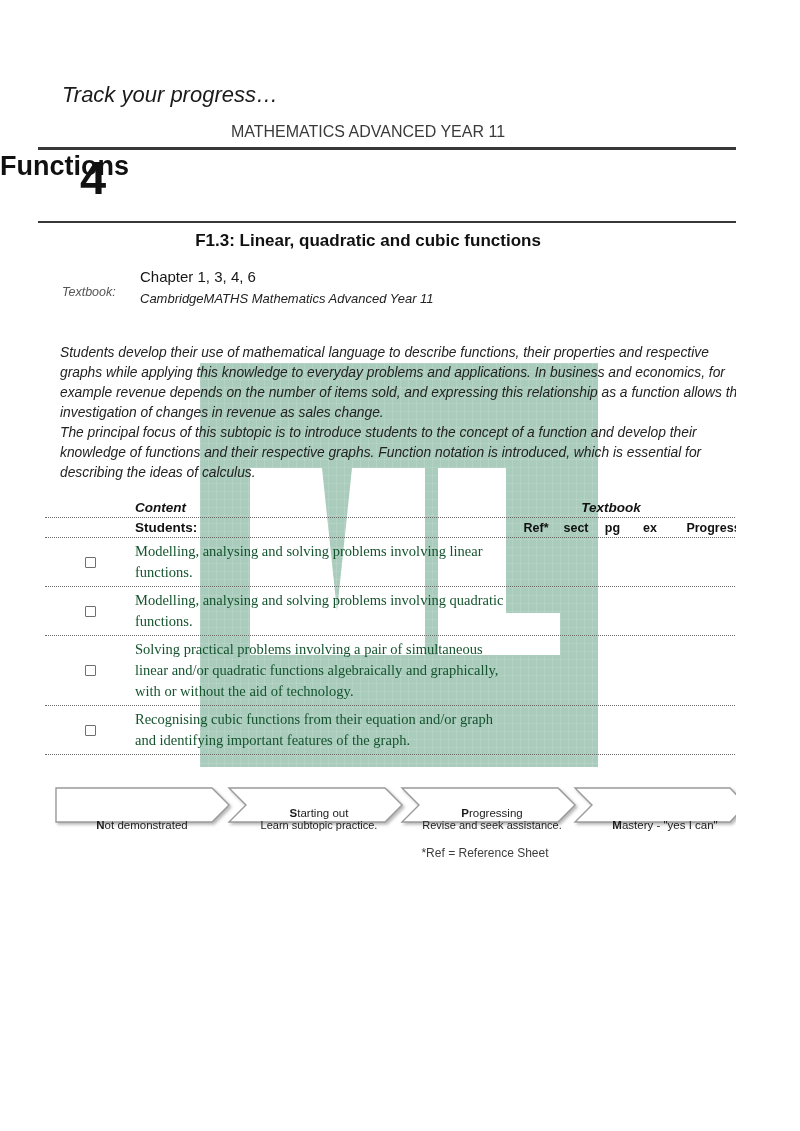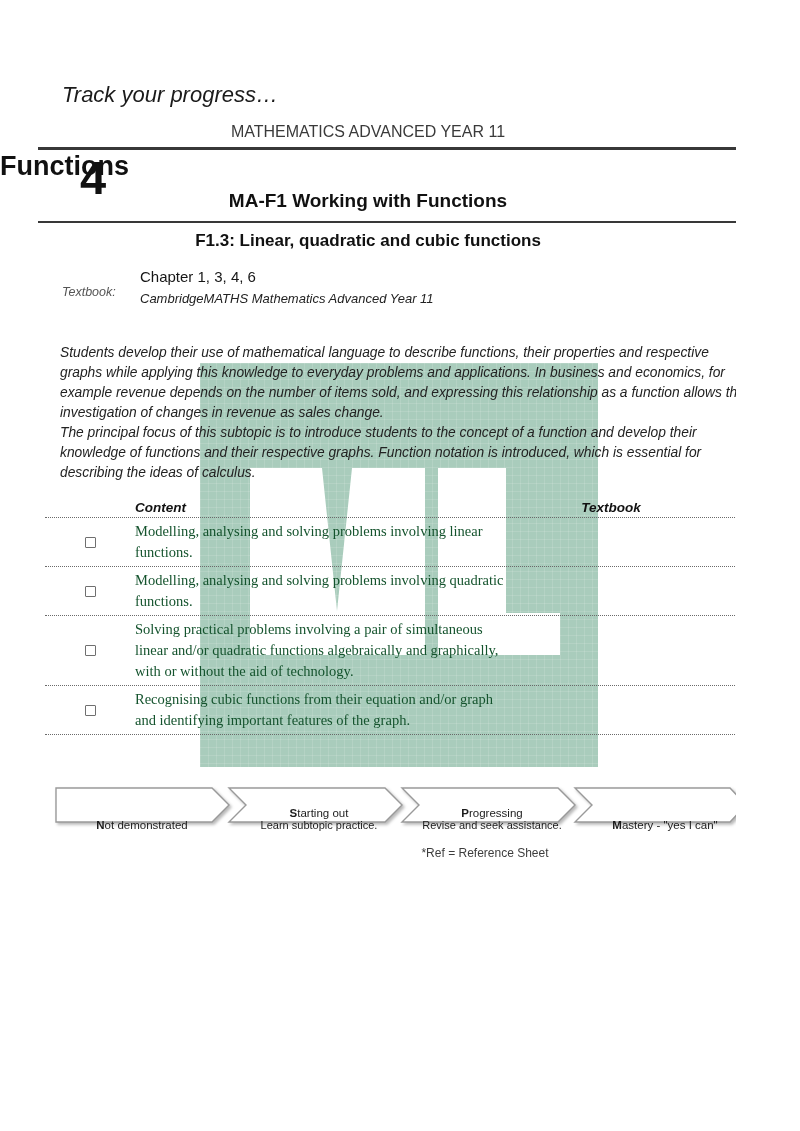--- a/index.html
+++ b/index.html
@@ -71,37 +71,44 @@
       <path d="M238,105 L306,105 L306,250 L360,250 L360,292 L238,292 Z" fill="#ffffff"></path>
     </svg>
   </div>
 
   <div class="content">
     <div class="tagline">Track your progress…</div>
     <div class="course">MATHEMATICS ADVANCED YEAR 11</div>
     <div class="rule rule-1"></div>
     <div class="topic-number">4</div>
     <div class="topic-title">Functions</div>
-    <div class="outcome">MA-F1 Working with Functions</div>
     <div class="rule rule-2"></div>
     <div class="subtopic">F1.3: Linear, quadratic and cubic functions</div>
 
     <div class="tb-label">Textbook:</div>
     <div class="tb-chap">Chapter 1, 3, 4, 6</div>
     <div class="tb-book">CambridgeMATHS Mathematics Advanced Year 11</div>
 
     <div class="focus">
       <p>Students develop their use of mathematical language to describe functions, their properties and respective graphs while applying this knowledge to everyday problems and applications. In business and economics, for example revenue depends on the number of items sold, and expressing this relationship as a function allows the investigation of changes in revenue as sales change.</p>
       <p>The principal focus of this subtopic is to introduce students to the concept of a function and develop their knowledge of functions and their respective graphs. Function notation is introduced, which is essential for describing the ideas of calculus.</p>
     </div>
 
     <div class="stable">
       <div class="trow hdr1">
         <div class="content-hdr">Content</div>
         <div class="textbook-hdr">Textbook</div>
+      </div>
+      <div class="trow hdr2">
+        <div class="students-lbl">Students:</div>
+        <div class="c-ref colhead">Ref*</div>
+        <div class="c-sect colhead">sect</div>
+        <div class="c-pg colhead">pg</div>
+        <div class="c-ex colhead">ex</div>
+        <div class="c-prog colhead">Progress</div>
       </div>
 
       <div class="trow">
         <div class="c-check">
             <span class="checkbox"></span>
           </div>
         <div class="c-text srow-text">Modelling, analysing and solving problems involving linear functions.</div>
         <div class="c-ref"></div>
         <div class="c-sect"></div>
         <div class="c-pg"></div>

